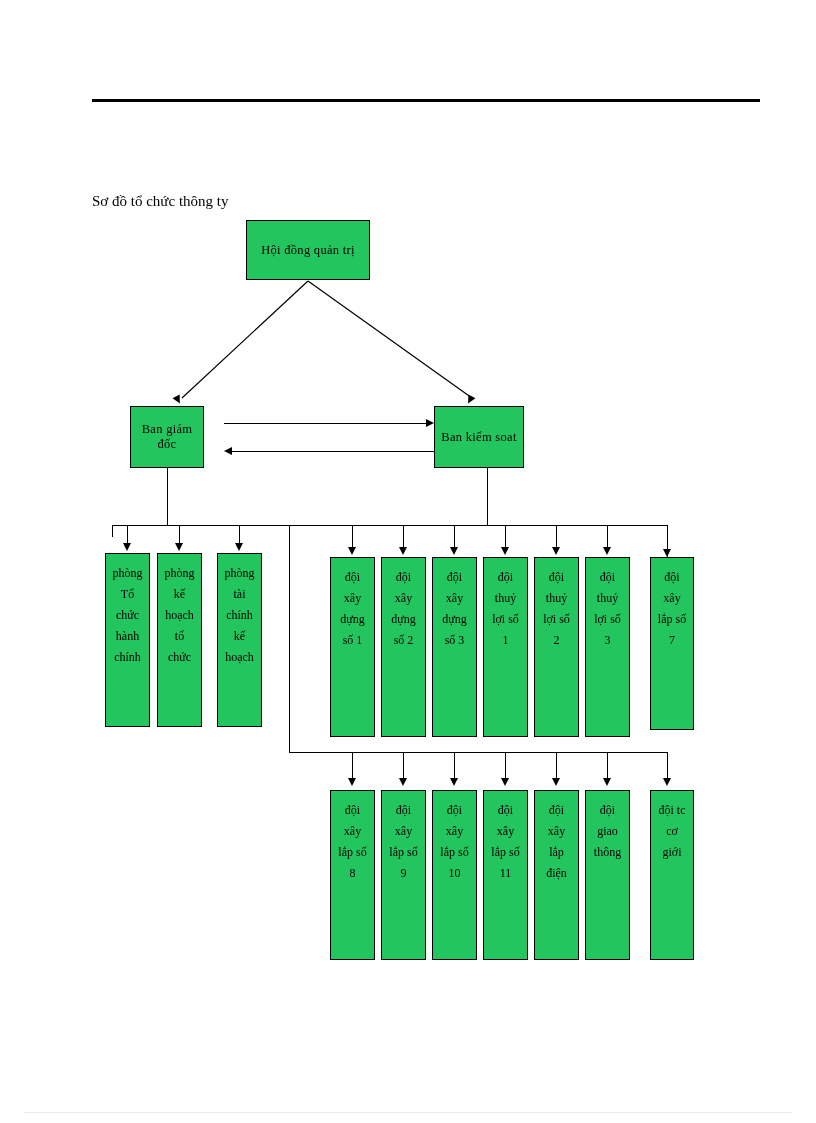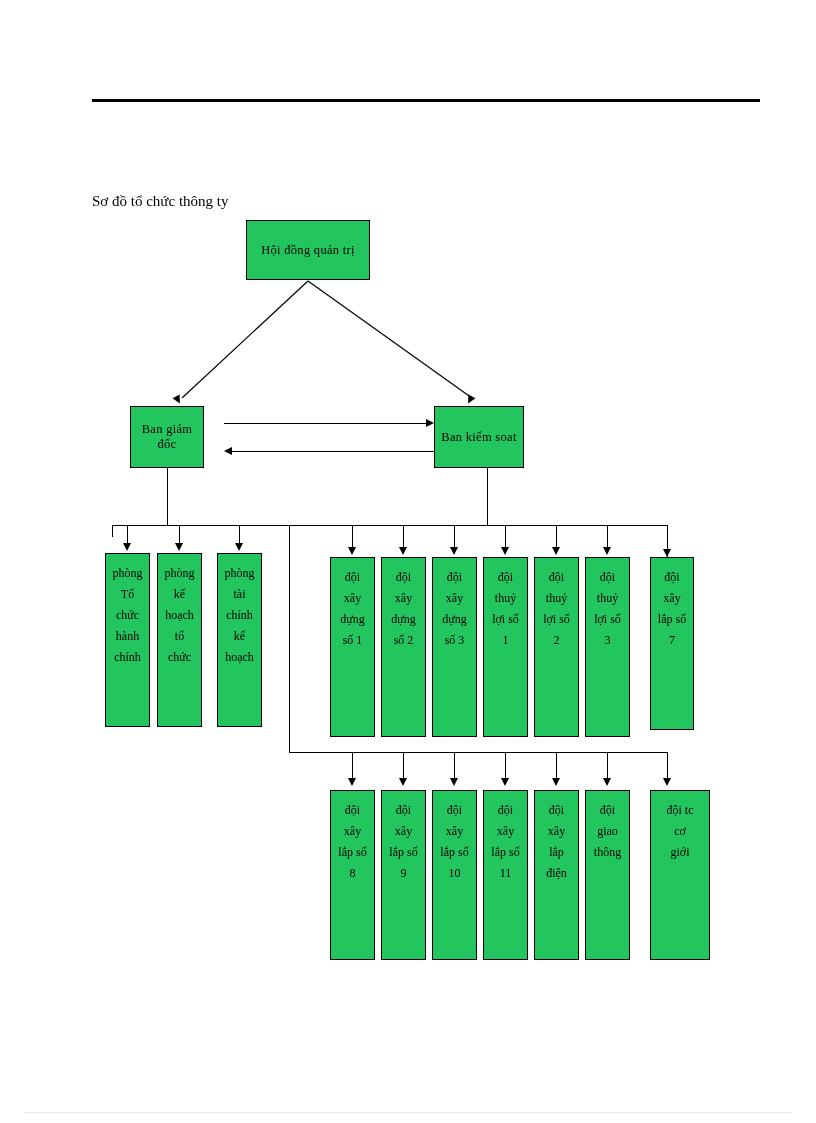--- a/index.html
+++ b/index.html
@@ -303,21 +303,21 @@
   <div class="vline" style="left:607px; top:752px; height:28px;"></div>
   <div class="arrow-down" style="left:603px; top:778px;"></div>
   <div class="box tall" style="left:585px; top:790px; width:45px; height:170px;">
     <span class="box-label">đội
 giao
 thông</span>
   </div>
 
   <div class="vline" style="left:667px; top:752px; height:28px;"></div>
   <div class="arrow-down" style="left:663px; top:778px;"></div>
-  <div class="box tall" style="left:650px; top:790px; width:60px; height:170px;">
+  <div class="box tall" style="left:650px; top:790px; width:44px; height:170px;">
     <span class="box-label">đội tc
 cơ
 giới</span>
   </div>
 
   <div class="page-edge"></div>
 
 </div>
 
 </body></html>

